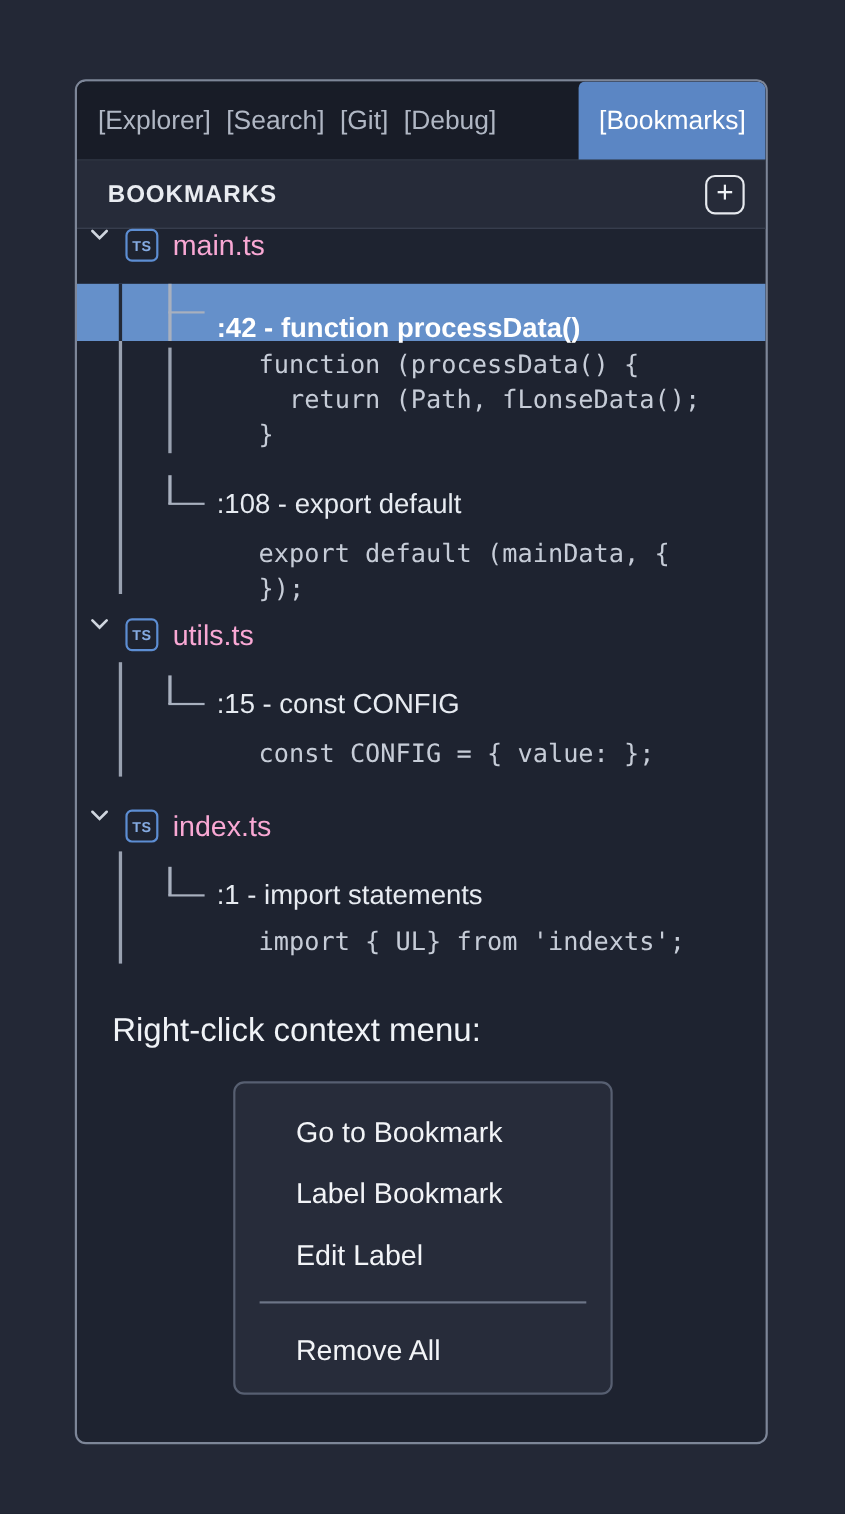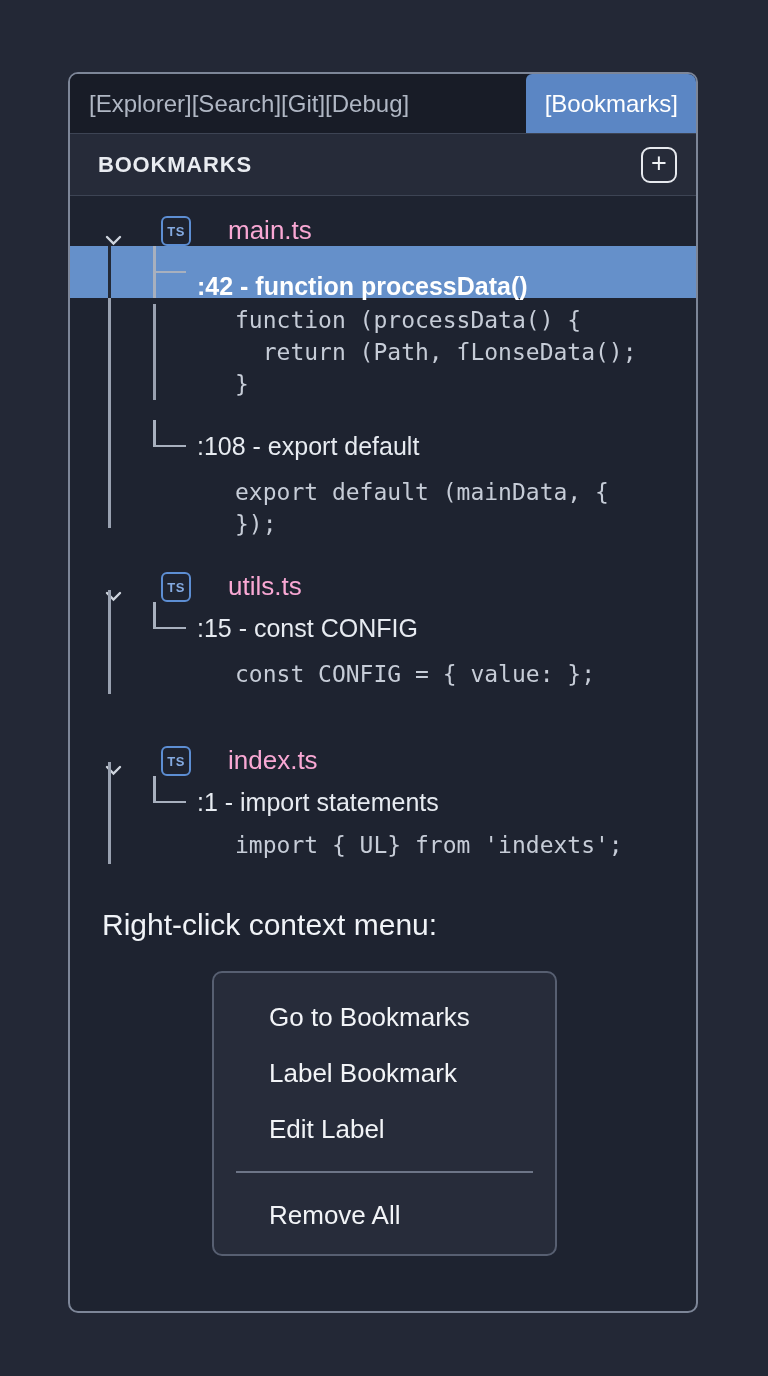--- a/index.html
+++ b/index.html
@@ -14,23 +14,24 @@
   .panel {
     position:absolute; left:68px; top:72px;
     width:630px; height:1241px;
     background:#1e2330;
     border:2px solid #7d8698;
     border-radius:10px;
     overflow:hidden;
   }
   
   .tabbar {
-    height:60px; background:#181c27;
+    height:72px; background:#181c27;
     display:flex; align-items:center;
     border-bottom:1px solid #3d4454;
+    gap:14px;
   }
   .tab {
     font-size:24px; color:#b0b7c4;
     cursor:default; white-space:nowrap;
   }
   .tab:first-child { margin-left:19px; }
   .tab-active {
     margin-left:auto; margin-right:0;
     height:100%; display:flex; align-items:center;
     padding:0 18px 0 19px;
@@ -55,23 +56,22 @@
     border:2.5px solid #e6e9ee; border-radius:9px;
     color:#eef1f5; font-size:27px; line-height:1;
     display:flex; align-items:center; justify-content:center;
     font-family:"Liberation Sans", sans-serif;
     padding-bottom:3px;
     cursor:pointer;
   }
   
   .tree { position:relative; height:651px; }
   .file-row {
-    height:50px; display:flex; align-items:flex-end;
-    padding-left:35px;
-    gap:24px;
+    height:50px; display:flex; align-items:flex-start;
+    padding-left:12px;
   }
   .file-row.h52 { height:52px; }
   .file-row.mt10 { margin-top:10px; }
   .file-row.mt34 { margin-top:34px; }
   .chev { width:17px; height:11px; margin-right:15px; flex:none; }
   .ts-icon {
     width:30px; height:30px; flex:none;
     border:2px solid #5d8ed3; border-radius:6px;
     color:#85abe2; font-size:13px; font-weight:bold; letter-spacing:0.5px;
     display:flex; align-items:center; justify-content:center;
@@ -232,20 +232,20 @@
 
     <div class="code-block cb4">
       <div class="code-line">import { UL} from 'indexts';</div>
     </div>
 
   </div>
 
   <div class="demo-heading">Right-click context menu:</div>
 
   <div class="context-menu">
-    <div class="menu-item">Go to Bookmarks</div>
+    <div class="menu-item">Go to Bookmark</div>
     <div class="menu-item">Label Bookmark</div>
     <div class="menu-item">Edit Label</div>
     <div class="menu-divider"></div>
     <div class="menu-item">Remove All</div>
   </div>
 
 </div>
 
 </body></html>

